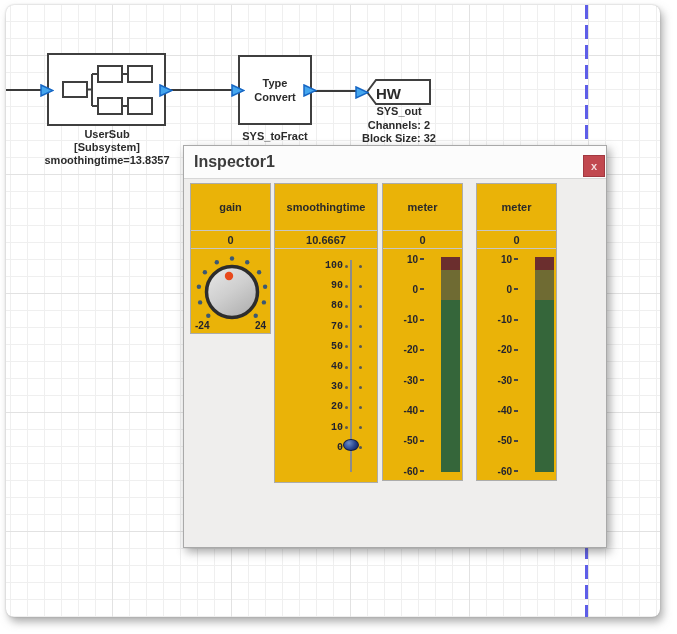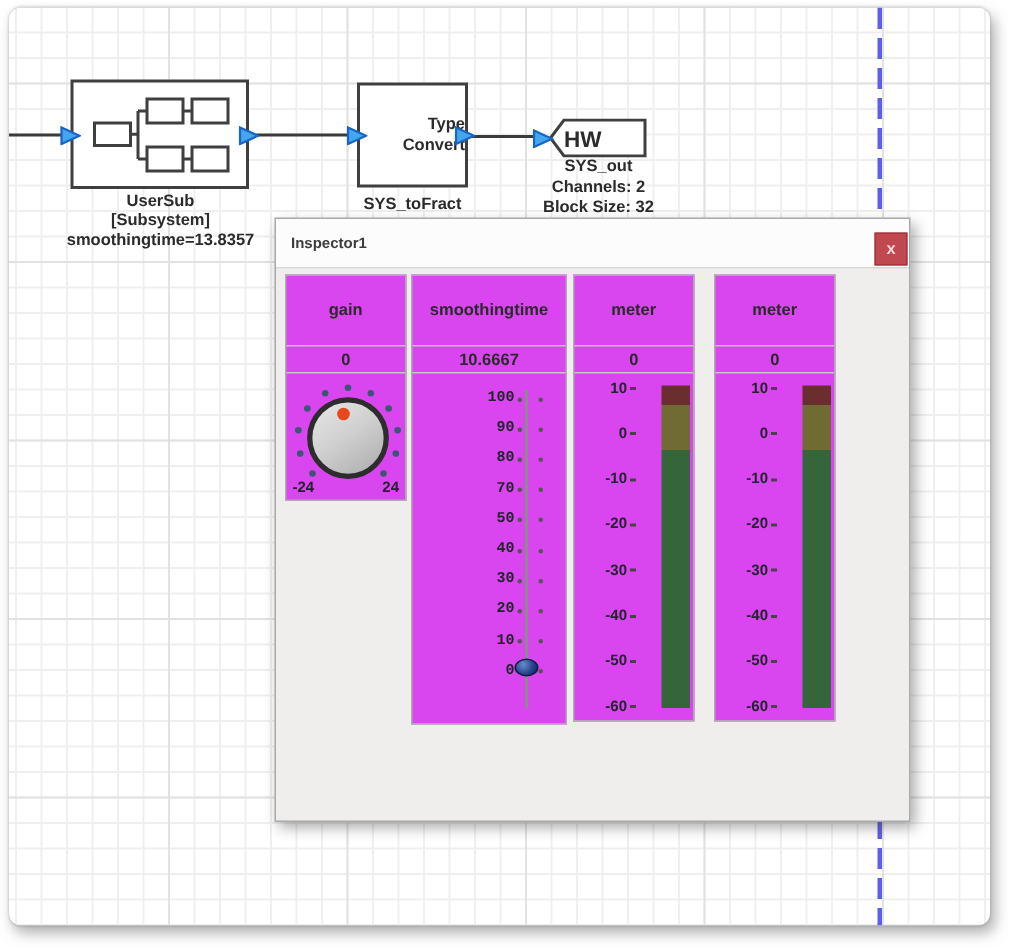--- a/index.html
+++ b/index.html
@@ -39,29 +39,29 @@
   
   #inspector {
     position:absolute; left:177px; top:140px; width:424px; height:403px; z-index:10;
     background:#efeeed; border:1px solid #a9a9a9;
     box-shadow:3px 4px 9px rgba(60,60,60,.45);
   }
   #inspector-titlebar {
     position:absolute; left:0; top:0; right:0; height:33px;
     background:#fcfcfc; border-bottom:1px solid #d7d7d7;
     display:flex; align-items:center; padding-left:10px;
-    font-size:10px; font-weight:700; color:#3c3c3c;
+    font-size:16px; font-weight:700; color:#3c3c3c;
   }
   #close-btn {
     position:absolute; top:9px; right:1px; width:22px; height:22px;
     background:#c1484f; border:1px solid #a13840; color:#f4dadc;
     font-size:11px; font-weight:700; text-align:center; line-height:20px; cursor:default;
   }
 
-  .panel { position:absolute; background:#d946ef; border:1px solid #acacab; color:#2a2a2a; }
+  .panel { position:absolute; background:#eab308; border:1px solid #acacab; color:#2a2a2a; }
   .panel-header { height:47px; border-bottom:1px solid #c6c6c5; display:flex; align-items:center; justify-content:center;
                   font-size:11px; font-weight:600; }
   .panel-value { height:18px; border-bottom:1px solid #c6c6c5; display:flex; align-items:center; justify-content:center;
                  font-size:11px; font-weight:700; }
   .panel-body { position:relative; }
 
   #panel-gain   { left:6px;   top:37px; width:81px;  height:151px; }
   #panel-smooth { left:90px;  top:37px; width:104px; height:300px; }
   #panel-meter1 { left:198px; top:37px; width:81px;  height:298px; }
   #panel-meter2 { left:292px; top:37px; width:81px;  height:298px; }
@@ -119,21 +119,21 @@
     <svg class="port" style="left:153px;top:79px;" viewBox="0 0 14 13">
         <polygon points="1,1 13,6.5 1,12" fill="#44a6ee" stroke="#1666c4" stroke-width="1.5"></polygon>
       </svg>
     <div class="blk-label" style="left:11px;top:123px;width:180px;">
 
     <div>UserSub</div>
         <div>[Subsystem]</div>
         <div>smoothingtime=13.8357</div>
       </div>
 
-    <div class="block" id="tc-block" style="left:232px;top:50px;width:74px;height:70px;align-items:flex-end;">
+    <div class="block" id="tc-block" style="left:232px;top:50px;width:74px;height:70px;">
       <div>Type</div>
       <div>Convert</div>
     </div>
     <svg class="port" style="left:225px;top:79px;" viewBox="0 0 14 13">
         <polygon points="1,1 13,6.5 1,12" fill="#44a6ee" stroke="#1666c4" stroke-width="1.5"></polygon>
       </svg>
     <svg class="port" style="left:297px;top:79px;" viewBox="0 0 14 13">
         <polygon points="1,1 13,6.5 1,12" fill="#44a6ee" stroke="#1666c4" stroke-width="1.5"></polygon>
       </svg>
     <div class="blk-label" style="left:209px;top:125px;width:120px;">SYS_toFract</div>

